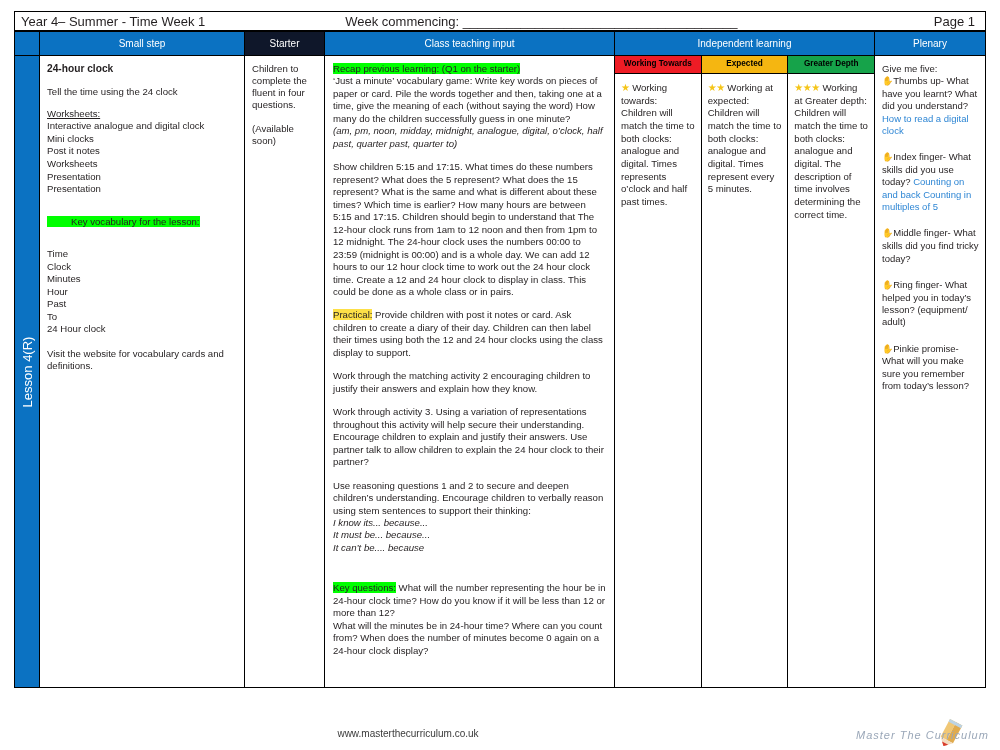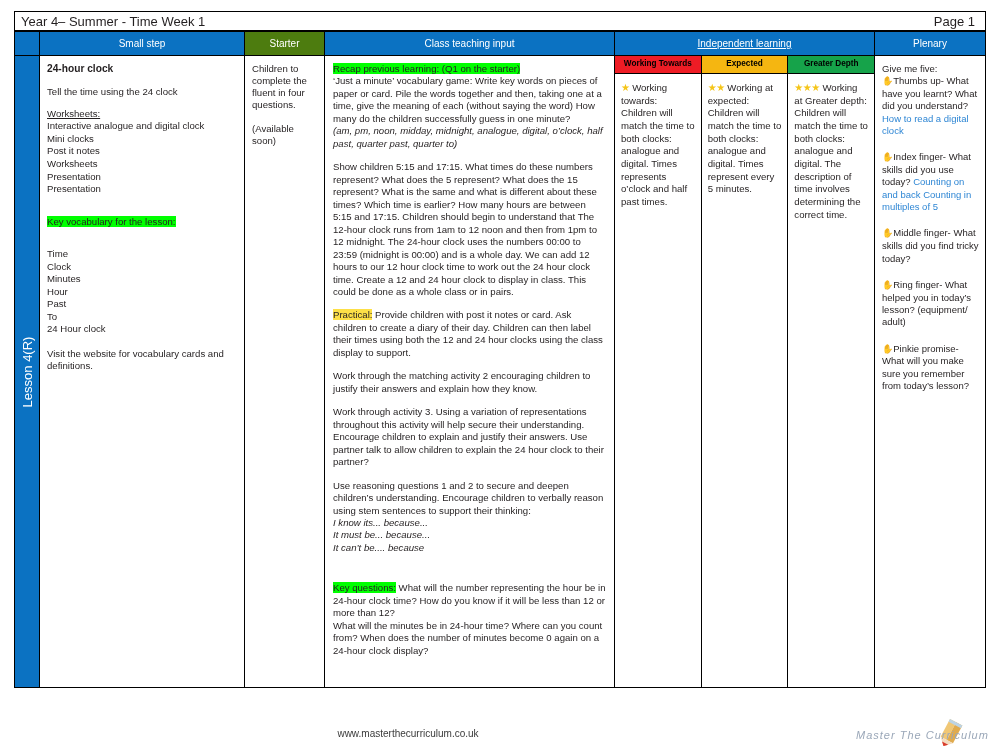--- a/index.html
+++ b/index.html
@@ -37,21 +37,21 @@
     display: flex;
     height: 24px;
     border-bottom: 1.5px solid #000;
   }
   .body-row { display: flex; height: 631px; }
 
   .col-spine  { width: 25px;  flex: 0 0 25px; }
   .col-step   { width: 205px; flex: 0 0 205px; }
   .col-start  { width: 80px;  flex: 0 0 80px; }
   .col-teach  { width: 290px; flex: 0 0 290px; }
-  .col-indep  { width: 260px; flex: 0 0 260px; text-decoration: underline; }
+  .col-indep  { width: 260px; flex: 0 0 260px; }
   .col-plen   { width: 108px; flex: 1 1 auto; }
 
   .hdr-cell {
     background: #0b72c2;
     color: #ffffff;
     font-size: 10px;
     display: flex; align-items: center; justify-content: center;
     border-right: 1.5px solid #000;
     text-align: center;
   }
@@ -86,20 +86,21 @@
 
   
   .ss-title { font-weight: bold; font-size: 10.2px; margin-bottom: 10px; }
   .ss-p { margin: 0 0 10px 0; }
   .u { text-decoration: underline; }
   .res-list div { line-height: 1.32; }
   .vocab-hl {
     background: #00ff00;
     display: inline;
     line-height: 1.3;
+    padding-left: 24px;
   }
   .gap-lg { height: 20px; }
   .gap-md { height: 12px; }
   .vocab-list div { line-height: 1.3; }
 
   
   .starter-p { margin: 0 0 12px 0; }
 
   
   .teach-cell { padding: 7px 8px 0 8px; line-height: 1.3; }
@@ -154,29 +155,30 @@
     white-space: nowrap;
   }
 </style>
 </head>
 <body>
 
 <div class="page">
 
   <div class="meta-row">
     <span class="meta-year">Year 4– Summer - Time Week 1</span>
+    <span class="meta-commencing">Week commencing: ______________________________________</span>
     <span class="meta-page">Page 1</span>
   </div>
 
   <div class="table">
 
     <div class="hdr-row">
       <div class="hdr-cell spine col-spine" style="background: rgb(11, 114, 194);"></div>
       <div class="hdr-cell col-step" style="background: rgb(11, 114, 194);">Small step</div>
-      <div class="hdr-cell col-start" style="background: #4d7c0f;">Starter</div>
+      <div class="hdr-cell col-start" style="background: #0f172a;">Starter</div>
       <div class="hdr-cell col-teach" style="background: rgb(11, 114, 194);">Class teaching input</div>
       <div class="hdr-cell col-indep" style="background: rgb(11, 114, 194);">Independent learning</div>
       <div class="hdr-cell col-plen last" style="background: rgb(11, 114, 194);">Plenary</div>
     </div>
 
     <div class="body-row">
 
       <div class="spine" style="background: rgb(11, 114, 194);">
         <span class="spine-label">Lesson 4(R)</span>
       </div>

